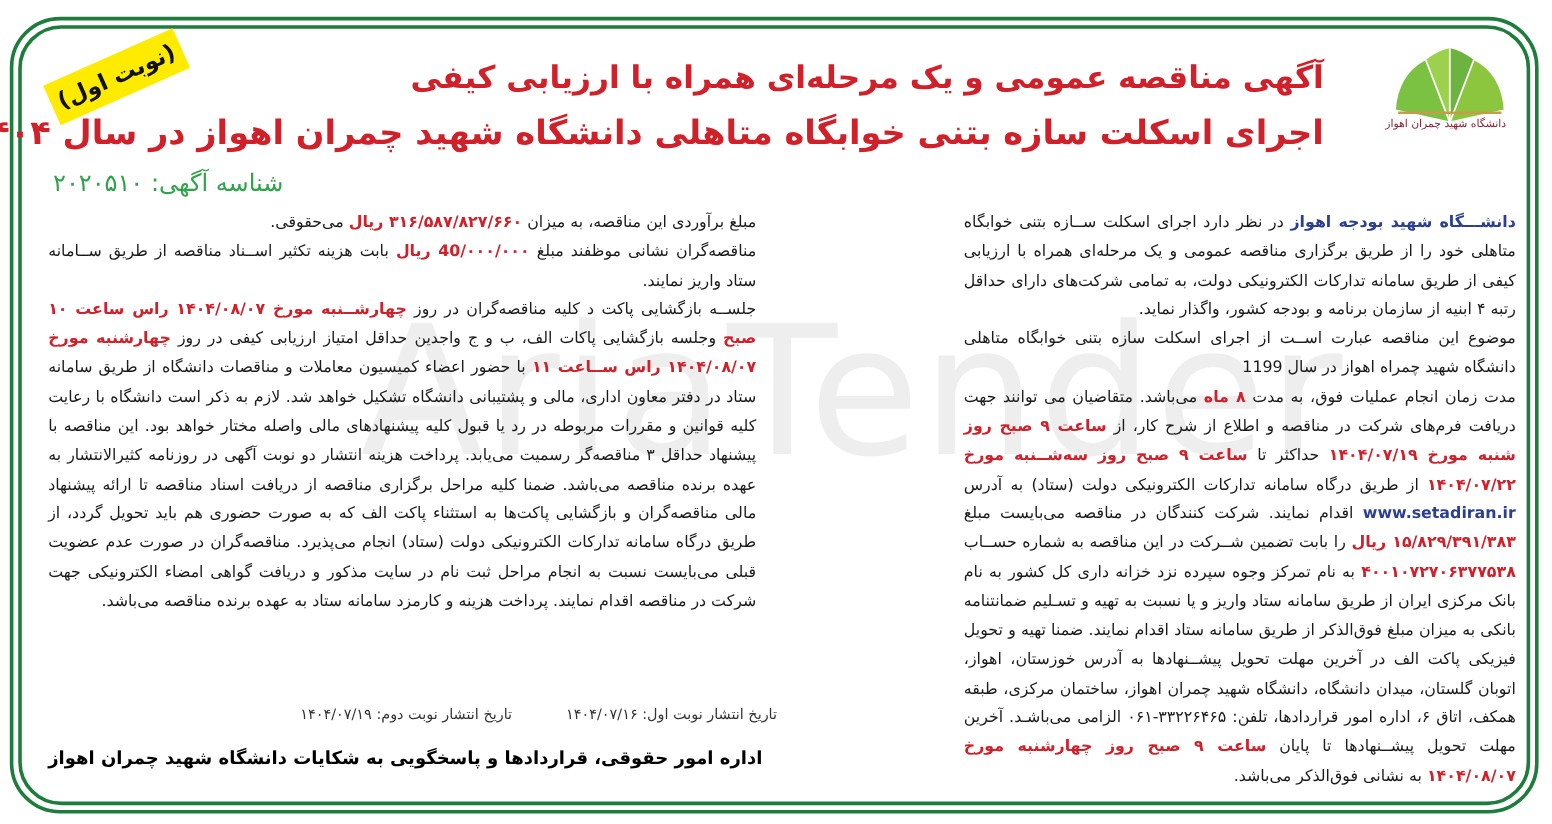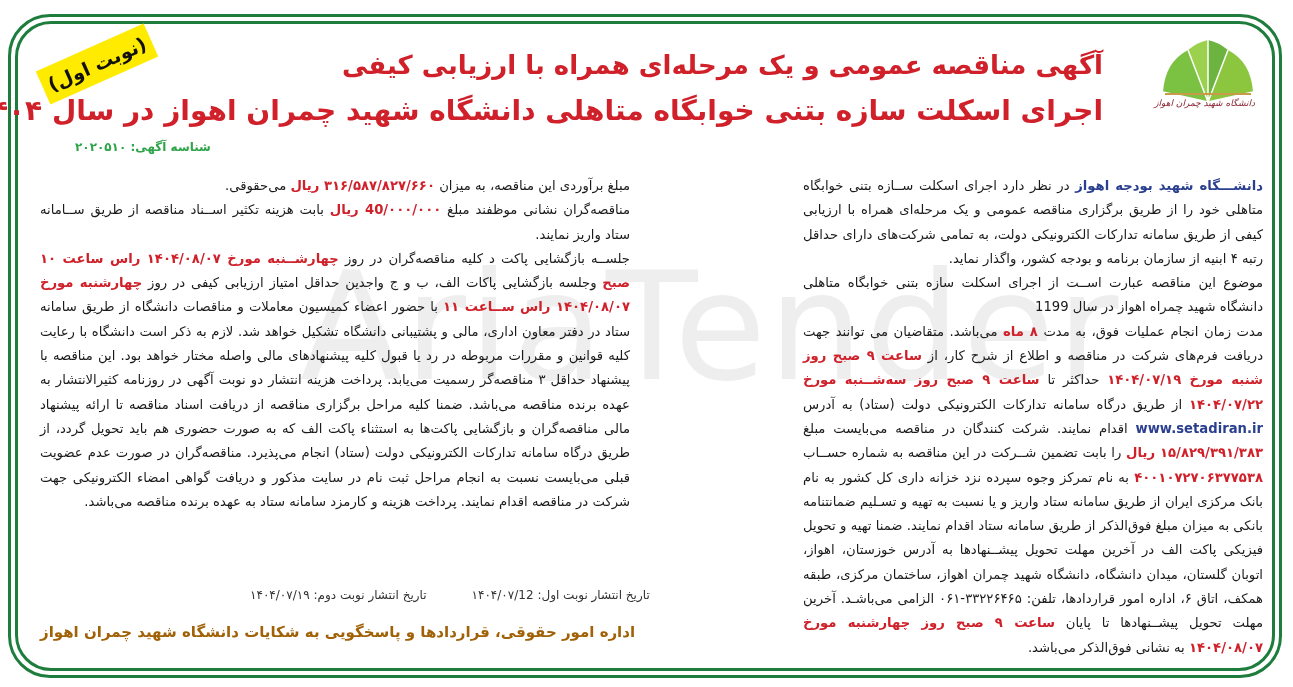--- a/index.html
+++ b/index.html
@@ -4,38 +4,38 @@
 <style>
   html, body { margin:0; padding:0; background:#ffffff; }
   body { width:1293px; height:687px; position:relative; overflow:hidden;
          font-family:"DejaVu Sans", sans-serif; color:#1a1a1a; }
   .frame-outer { position:absolute; left:8px; top:14px; width:1274px; height:664px;
          border:3px solid #1e7d3c; border-radius:42px; box-sizing:border-box; }
   .frame-inner { position:absolute; left:15px; top:21px; width:1260px; height:650px;
          border:3px solid #1e7d3c; border-radius:36px; box-sizing:border-box; }
   .logo { position:absolute; right:30px; top:32px; width:110px; height:90px; }
   .logo-caption { position:absolute; right:38px; top:98px; font-size:9px; color:#8a2030;
-         font-family:"DejaVu Serif", serif; font-style:italic; }
+         font-family:"DejaVu Serif", serif; }
   .badge { position:absolute; left:38px; top:46px; width:118px; height:36px;
          background:#ffeb00; transform:rotate(-24deg); transform-origin:center;
          display:flex; align-items:center; justify-content:center;
          font-weight:bold; font-size:19px; color:#111; }
   .title { position:absolute; left:210px; right:190px; text-align:right; color:#d0202a;
          font-weight:bold; white-space:nowrap; }
   .title1 { top:50px; font-size:26px; }
   .title2 { top:94px; font-size:28px; }
-  .ad-id { position:absolute; left:44px; top:140px; font-size:12px; color:#2fa34a; font-weight:bold;margin-left:31px; }
+  .ad-id { position:absolute; left:44px; top:140px; font-size:20px; color:#2fa34a; font-weight:normal; }
   .col { position:absolute; font-size:13.2px; line-height:24.3px; text-align:justify; }
   .col-right { right:30px; top:174px; width:460px; }
   .col-left { left:40px; top:174px; width:590px; }
   .col p { margin:0; }
   .red { color:#d0202a; font-weight:bold; }
   .blue { color:#2a3f8f; font-weight:bold; }
   .dates { position:absolute; left:250px; top:588px; font-size:12px; color:#333; display:flex; gap:45px; }
-  .footer { position:absolute; left:40px; top:623px; font-size:15px; color:#a16207; font-weight:bold; }
+  .footer { position:absolute; left:40px; top:623px; font-size:15px; color:#000000; font-weight:bold; }
   .watermark { position:absolute; left:300px; top:240px; font-size:150px; font-weight:normal;
          color:rgba(120,120,120,0.13); direction:ltr; letter-spacing:2px; pointer-events:none; }
 </style>
 </head>
 <body>
 
 <div class="frame-outer"></div>
 <div class="frame-inner"></div>
 
 <div class="watermark">AriaTender</div>
@@ -79,17 +79,17 @@
   </p>
   <p>
     <span>مناقصه‌گران نشانی موظفند مبلغ </span><span class="red">40/۰۰۰/۰۰۰ ریال</span><span> بابت هزینه تکثیر اســناد مناقصه از طریق ســامانه ستاد واریز نمایند.</span>
   </p>
   <p>
     <span>جلســه بازگشایی پاکت د کلیه مناقصه‌گران در روز </span><span class="red">چهارشــنبه مورخ ۱۴۰۴/۰۸/۰۷ راس ساعت ۱۰ صبح</span><span> وجلسه بازگشایی پاکات الف، ب و ج واجدین حداقل امتیاز ارزیابی کیفی در روز </span><span class="red">چهارشنبه مورخ ۱۴۰۴/۰۸/۰۷ راس ســاعت ۱۱</span><span> با حضور اعضاء کمیسیون معاملات و مناقصات دانشگاه از طریق سامانه ستاد در دفتر معاون اداری، مالی و پشتیبانی دانشگاه تشکیل خواهد شد. لازم به ذکر است دانشگاه با رعایت کلیه قوانین و مقررات مربوطه در رد یا قبول کلیه پیشنهادهای مالی واصله مختار خواهد بود. این مناقصه با پیشنهاد حداقل ۳ مناقصه‌گر رسمیت می‌یابد. پرداخت هزینه انتشار دو نوبت آگهی در روزنامه کثیرالانتشار به عهده برنده مناقصه می‌باشد. ضمنا کلیه مراحل برگزاری مناقصه از دریافت اسناد مناقصه تا ارائه پیشنهاد مالی مناقصه‌گران و بازگشایی پاکت‌ها به استثناء پاکت الف که به صورت حضوری هم باید تحویل گردد، از طریق درگاه سامانه تدارکات الکترونیکی دولت (ستاد) انجام می‌پذیرد. مناقصه‌گران در صورت عدم عضویت قبلی می‌بایست نسبت به انجام مراحل ثبت نام در سایت مذکور و دریافت گواهی امضاء الکترونیکی جهت شرکت در مناقصه اقدام نمایند. پرداخت هزینه و کارمزد سامانه ستاد به عهده برنده مناقصه می‌باشد.</span>
   </p>
 </div>
 
 <div class="dates">
-  <span><span>تاریخ انتشار نوبت اول:</span> <span>۱۴۰۴/۰۷/12</span></span>
+  <span><span>تاریخ انتشار نوبت اول:</span> <span>۱۴۰۴/۰۷/۱۶</span></span>
   <span><span>تاریخ انتشار نوبت دوم:</span> <span>۱۴۰۴/۰۷/۱۹</span></span>
 </div>
 
 <div class="footer">اداره امور حقوقی، قراردادها و پاسخگویی به شکایات دانشگاه شهید چمران اهواز</div>
 
 </body></html>

